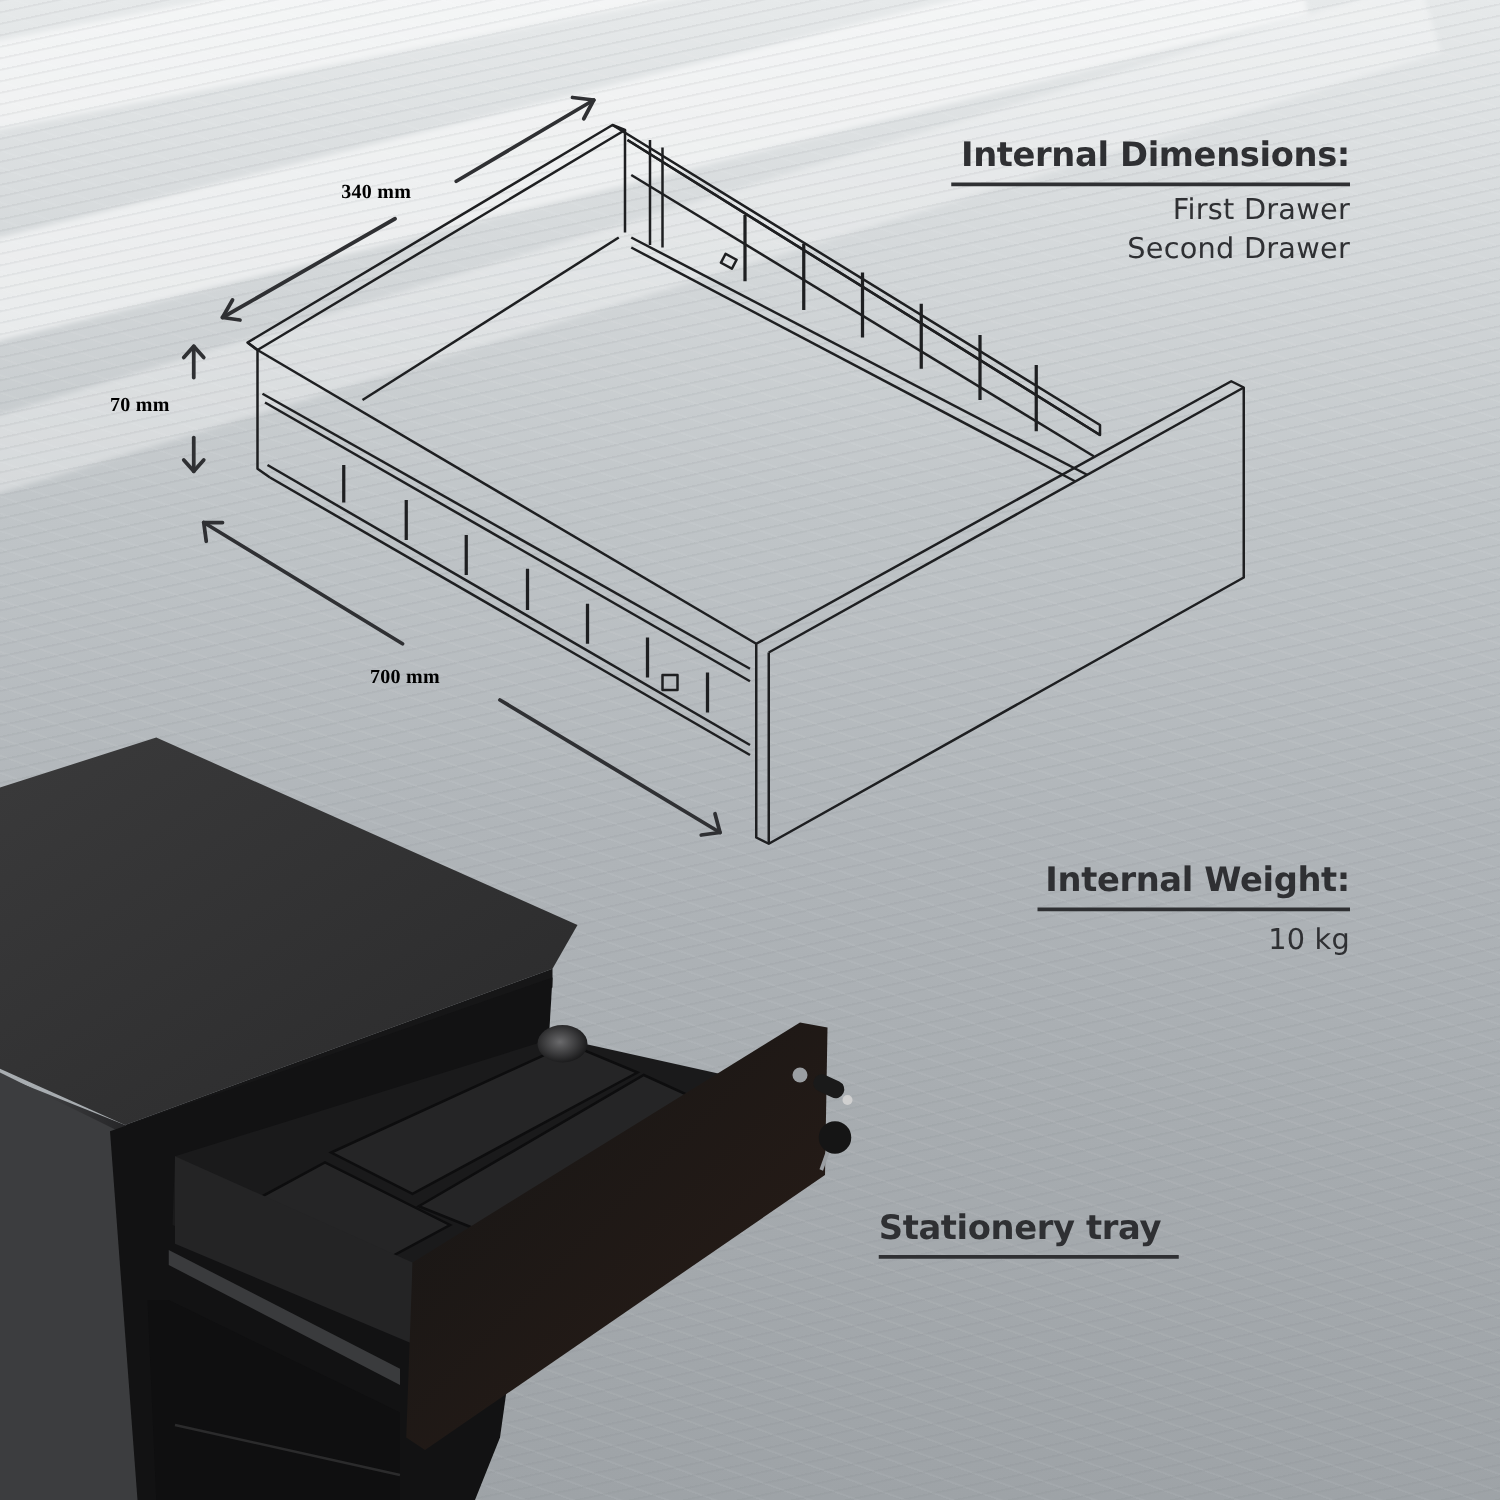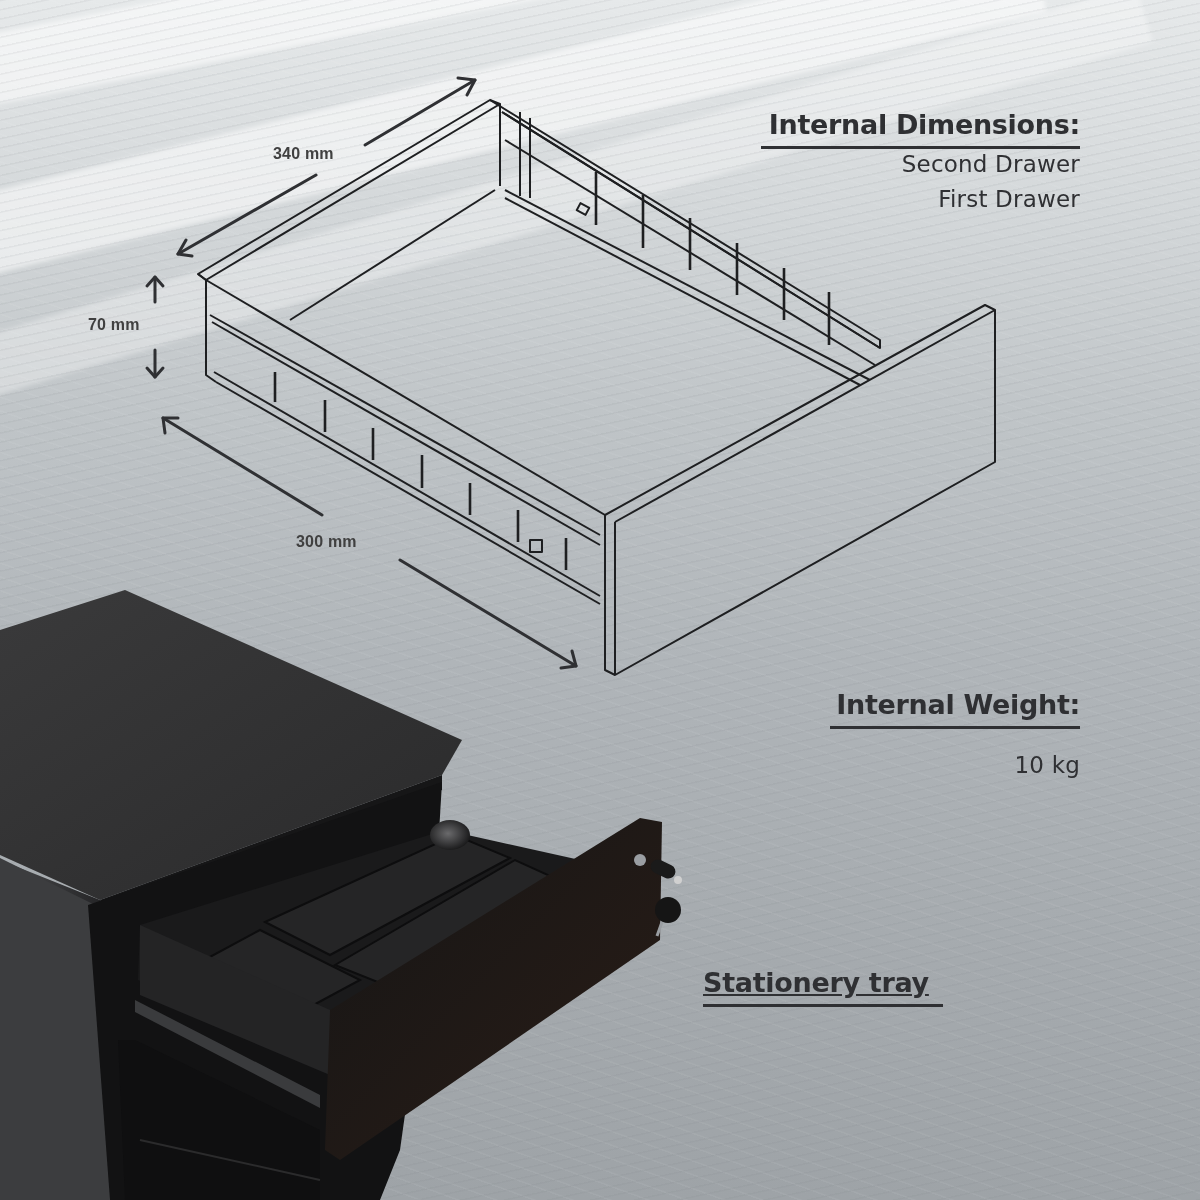--- a/index.html
+++ b/index.html
@@ -21,22 +21,22 @@
     }
     .wood-lines {
       position: absolute; inset: 0;
       background-image:
         repeating-linear-gradient(168deg, rgba(120,125,130,0.10) 0px, rgba(120,125,130,0.10) 1px, transparent 2px, transparent 9px),
         repeating-linear-gradient(20deg, rgba(255,255,255,0.06) 0px, rgba(255,255,255,0.06) 1px, transparent 2px, transparent 13px);
       opacity: 0.9;
     }
     svg.diagram { position: absolute; left: 0; top: 0; }
     .dim-label {
-      position: absolute; font-family: Liberation Sans, sans-serif; font-weight: bold;
-      font-size: 16px; color: #404040; letter-spacing: 0.2px; white-space: nowrap;
+      position: absolute; font-family: Liberation Serif, serif; font-weight: bold;
+      font-size: 16px; color: #000000; letter-spacing: 0.2px; white-space: nowrap;
     }
     .info-block { position: absolute; text-align: right; color: #2f3033; }
     .info-title {
       font-family: "DejaVu Sans", sans-serif; font-weight: bold; font-size: 27px;
       letter-spacing: -0.3px; display: inline-block; padding-bottom: 6px;
       border-bottom: 3px solid #2f3033; line-height: 1.1;
     }
     .info-line {
       font-family: "DejaVu Sans", sans-serif; font-weight: normal; font-size: 23px;
       line-height: 31px; color: #2f3033; letter-spacing: 0.2px;
@@ -116,21 +116,21 @@
 
     <path d="M163 418 L322 515"></path>
     <path d="M165 433 L163 418 L178 418"></path>
     <path d="M400 560 L576 666"></path>
     <path d="M561 668 L576 666 L572 651"></path>
   </g>
 </svg>
 
 <div class="dim-label" style="left:273px;top:145px;">340 mm</div>
 <div class="dim-label" style="left:88px;top:316px;">70 mm</div>
-<div class="dim-label" style="left:296px;top:533px;">300 mm</div>
+<div class="dim-label" style="left:296px;top:533px;">700 mm</div>
 
 <svg class="cabinet" width="1200" height="1200" viewBox="0 0 1200 1200">
   <defs>
     <linearGradient id="topg" x1="0" y1="0" x2="1" y2="1">
       <stop offset="0" stop-color="#3a3a3b"></stop>
       <stop offset="1" stop-color="#2a2a2b"></stop>
     </linearGradient>
     <linearGradient id="sideg" x1="0" y1="0" x2="1" y2="0">
       <stop offset="0" stop-color="#4a4b4d"></stop>
       <stop offset="1" stop-color="#202022"></stop>
@@ -175,24 +175,24 @@
     <circle cx="640" cy="860" r="6" fill="#9a9ea2"></circle>
     <rect x="650" y="862" width="26" height="14" rx="7" fill="#1a1a1a" transform="rotate(25 663 869)"></rect>
     <circle cx="678" cy="880" r="4" fill="#d0d0d0"></circle>
     <circle cx="668" cy="910" r="13" fill="#151515"></circle>
     <path d="M662 922 L657 936" stroke="#9a9ea2" stroke-width="3"></path>
   </g>
 </svg>
 
 <div class="info-block" style="right:120px;top:110px;width:420px;">
   <div class="info-title" style="padding-left:8px;">Internal Dimensions:</div>
+  <div class="info-line" style="margin-top:4px;">First Drawer</div>
   <div class="info-line">Second Drawer</div>
-  <div class="info-line" style="margin-top:4px;">First Drawer</div>
 </div>
 
 <div class="info-block" style="right:120px;top:690px;width:400px;">
   <div class="info-title" style="padding-left:6px;">Internal Weight:</div>
-  <div class="info-line" style="margin-top:21px;">10 kg</div>
+  <div class="info-line" style="margin-top:8px;">10 kg</div>
 </div>
 
 <div class="info-block left" style="left:703px;top:968px;width:420px;">
-  <div class="info-title" style="padding-right:14px;text-decoration:underline;">Stationery tray</div>
+  <div class="info-title" style="padding-right:14px;">Stationery tray</div>
 </div>
 
 </body></html>

